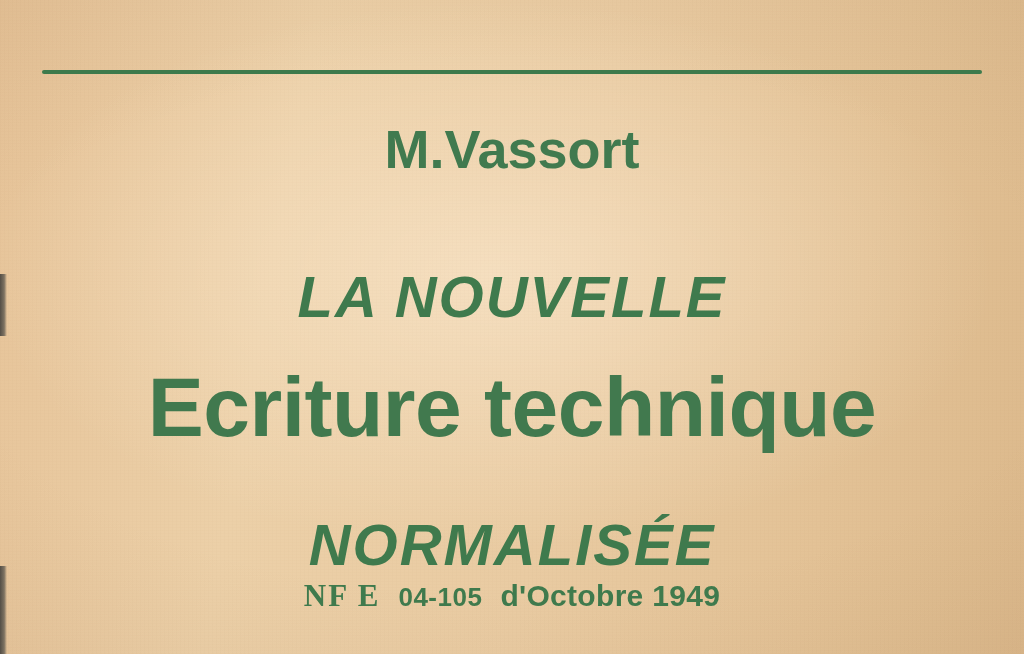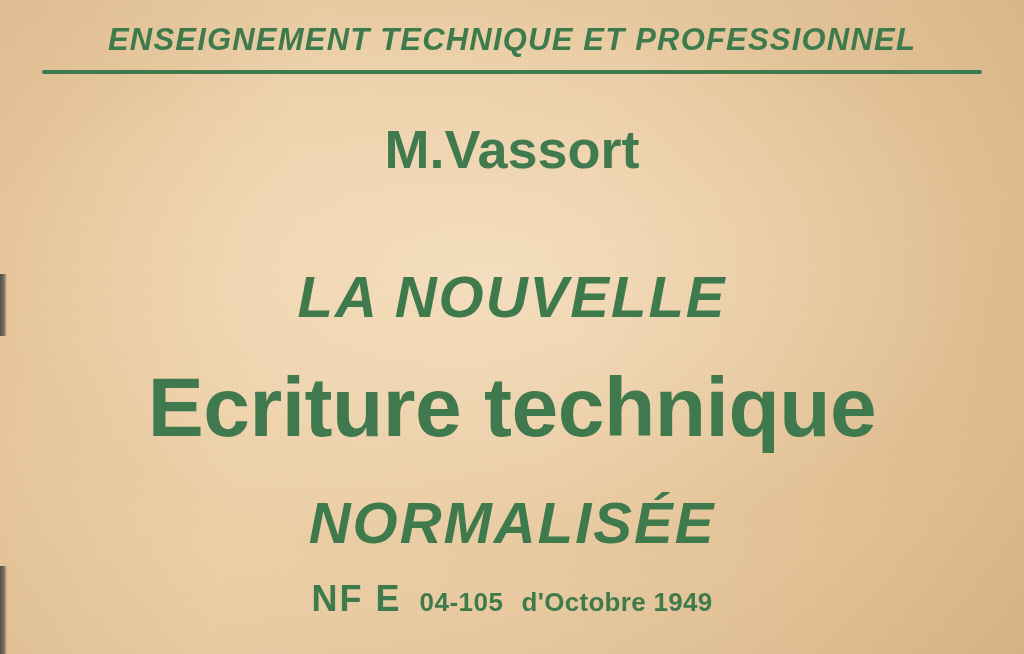--- a/index.html
+++ b/index.html
@@ -107,63 +107,63 @@
   .maintitle {
     top: 359px;
     font-size: 84px;
     font-weight: 600;
     letter-spacing: -0.5px;
     color: #41794e;
   }
 
   
   .subtitle2 {
-    top: 489px;
+    top: 511px;
     font-size: 58px;
     font-weight: bold;
     font-style: italic;
     letter-spacing: 2px;
     color: #3f7a4d;
   }
 
   
   .stdline {
     top: 578px;
     font-size: 0;
     color: #3f7a4d;
   }
   .stdline .nf {
-    font-size: 36px;
+    font-size: 31px;
     font-weight: 600;
     letter-spacing: 2px;
+    font-family: Liberation Serif, serif;
   }
   .stdline .gap { display:inline-block; width: 18px; font-size: 40px; }
   .stdline .num {
     font-size: 26px;
     font-weight: 600;
     letter-spacing: 0.5px;
   }
   .stdline .date {
-    font-size: 26px;
+    font-size: 30px;
     font-weight: 600;
     letter-spacing: 0.3px;
     margin-top: 8px;
   }
 </style>
 </head>
 <body>
 
 <div class="page">
   <div class="grain"></div>
   <div class="binding-mark m1"></div>
   <div class="binding-mark m2"></div>
 
   <div class="content">
 
-    <div class="line header">ENSEIGNEMENT TECHNIQUE ET PROFESSIONNEL</div>
     <div class="header-rule"></div>
 
     <div class="line subtitle1">LA NOUVELLE</div>
 
     <div class="line author">M.Vassort</div>
 
     <div class="line maintitle">Ecriture technique</div>
 
     <div class="line subtitle2">NORMALISÉE</div>
 

